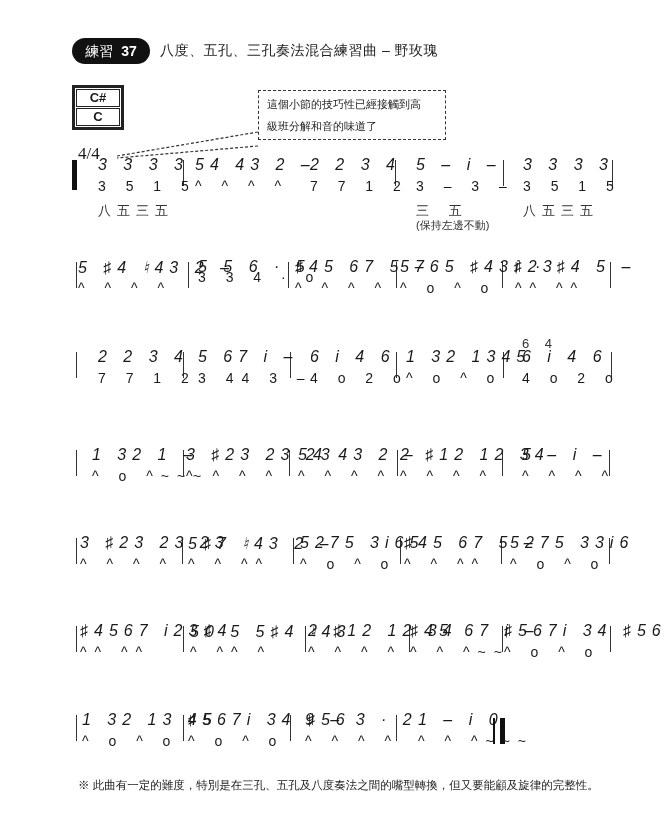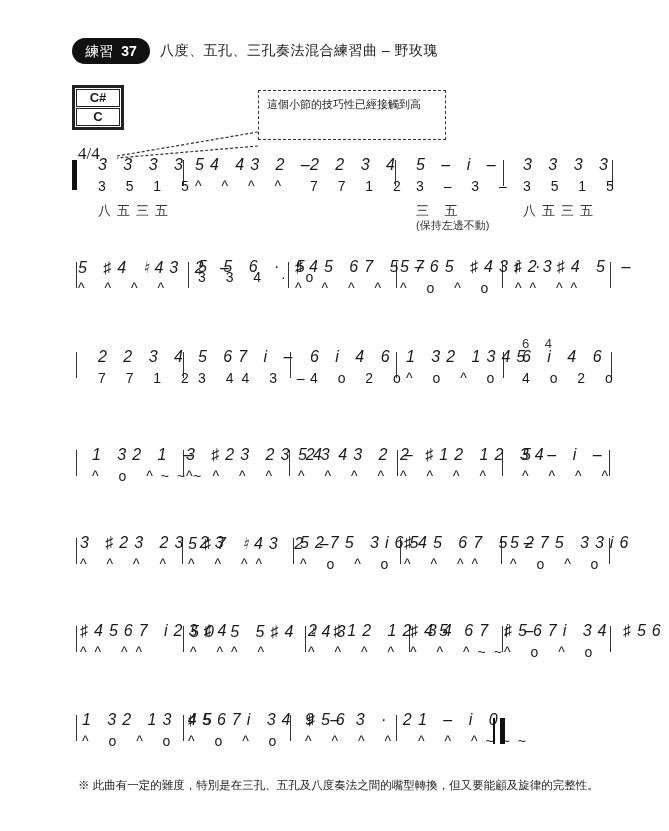--- a/index.html
+++ b/index.html
@@ -35,20 +35,21 @@
 <div class="abs badge"><span class="pre">練習</span><span>37</span></div>
 <div class="abs title">八度、五孔、三孔奏法混合練習曲 – 野玫瑰</div>
 
 <div class="abs key">
   <div>C#</div>
   <div>C</div>
 </div>
 
 <div class="abs note-box">
   <div>這個小節的技巧性已經接觸到高</div>
+  <div>級班分解和音的味道了</div>
 </div>
 <svg class="abs callout" viewBox="0 0 150 30">
   <line x1="143" y1="2" x2="2" y2="26" stroke="#333" stroke-width="1.2" stroke-dasharray="3,2"></line>
   <line x1="143" y1="16" x2="2" y2="28" stroke="#333" stroke-width="1.2" stroke-dasharray="3,2"></line>
 </svg>
 
 <div class="abs timesig">4/4</div>
 <div class="abs startbar"></div>
 
 <div id="score">
@@ -59,21 +60,21 @@
       <div class="bar" style="left: 612px; top: 0px; height: 26px;"></div>
       <div class="seg mel" style="left: 98px; top: -4px;">3 3 3 3</div>
       <div class="seg acc" style="left: 98px; top: 18px;">3 5 1 5</div>
       <div class="seg lbl" style="left: 98px; top: 42px;">八五三五</div>
       <div class="seg mel" style="left: 195px; top: -4px;">54 43 2 –</div>
       <div class="seg acc" style="left: 195px; top: 18px;">^  ^  ^ ^</div>
       <div class="seg mel" style="left: 310px; top: -4px;">2 2 3 4</div>
       <div class="seg acc" style="left: 310px; top: 18px;">7 7 1 2</div>
       <div class="seg mel" style="left: 416px; top: -4px;">5 – i –</div>
       <div class="seg acc" style="left: 416px; top: 18px;">3 – 3 –</div>
-      <div class="seg lbl" style="left: 416px; top: 42px;">三  五</div>
+      <div class="seg lbl" style="left: 416px; top: 42px; font-family: Liberation Mono, monospace;">三  五</div>
       <div class="seg sub" style="left: 416px; top: 58px;">(保持左邊不動)</div>
       <div class="seg mel" style="left: 523px; top: -4px;">3 3 3 3</div>
       <div class="seg acc" style="left: 523px; top: 18px;">3 5 1 5</div>
       <div class="seg lbl" style="left: 523px; top: 42px;">八五三五</div>
     </div>
     <div class="row" style="top: 262px;">
       <div class="bar" style="left: 76px; top: 0px; height: 26px;"></div>
       <div class="bar" style="left: 188px; top: 0px; height: 26px;"></div>
       <div class="bar" style="left: 288px; top: 0px; height: 26px;"></div>
       <div class="bar" style="left: 396px; top: 0px; height: 26px;"></div>

